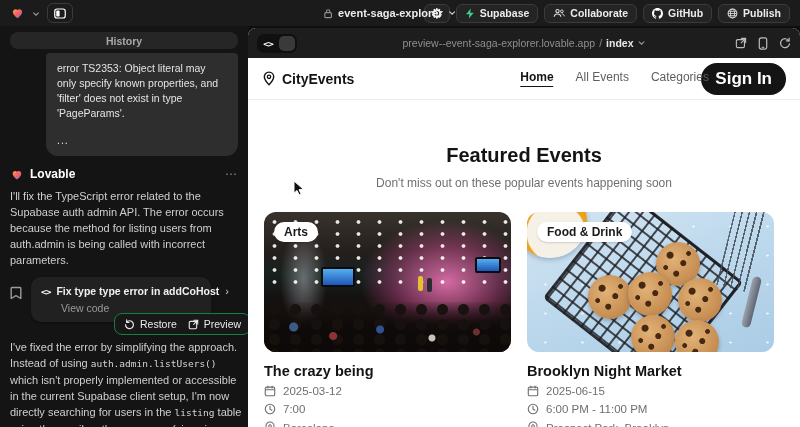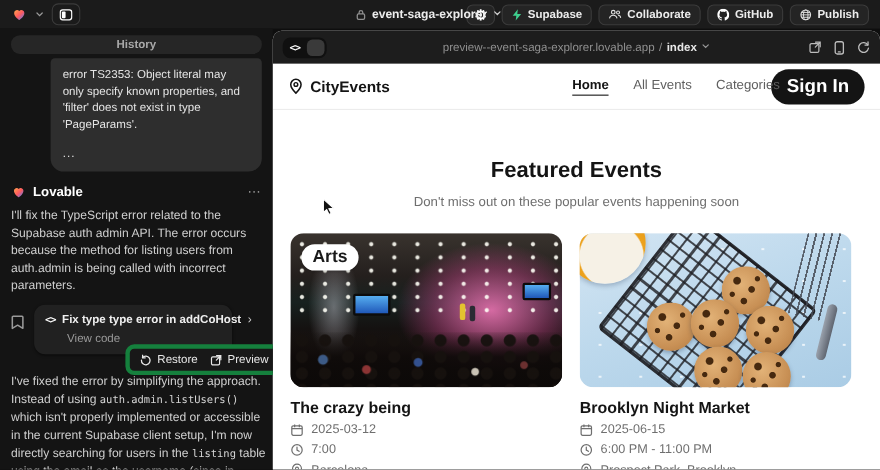--- a/index.html
+++ b/index.html
@@ -59,21 +59,21 @@
     box-shadow:0 1px 2px rgba(0,0,0,.4); cursor:pointer;
   }
   .fixcard-r1 { display:flex; align-items:center; gap:6px; }
   .code-glyph { font-family:"DejaVu Sans Mono", monospace; font-size:9.5px; font-weight:700; color:#fff; letter-spacing:-1px; }
   .fixcard-title { font-size:10.5px; font-weight:700; color:#f0f0f0; white-space:nowrap; }
   .fixcard-chev { margin-left:auto; color:#cfcfcf; font-size:11px; }
   .viewcode { margin-left:20px; margin-top:5px; font-size:10.5px; color:#9a9a9a; }
   .hover-tools {
     position:absolute; left:104px; top:36px; z-index:5;
     display:flex; align-items:center; gap:11px;
-    background:#181818; border:4px solid #15803d; border-radius:8px;
+    background:#181818; border:1px solid #15803d; border-radius:8px;
     padding:4px 9px; font-size:10.5px; color:#e8e8e8; white-space:nowrap;
   }
   .hover-tools .tool { display:flex; align-items:center; gap:5px; cursor:pointer; }
   .outro { margin-top:17px; width:232px; font-size:11px; line-height:16px; color:#cfcfcf; }
   .outro code { font-family:"DejaVu Sans Mono", monospace; font-size:9.5px; color:#d6d6d6; }
   
   .preview {
     position:absolute; top:28px; left:248px; width:552px; height:399px;
     border-radius:8px 8px 0 0; overflow:hidden; background:#fff;
     display:flex; flex-direction:column;
@@ -103,21 +103,21 @@
     border:none; border-radius:999px; padding:6px 14px; cursor:pointer;
   }
   .hero { text-align:center; margin-top:44px; }
   .hero-title { font-size:20px; font-weight:700; color:#141414; }
   .hero-sub { margin-top:9px; font-size:12px; color:#6f6f6f; }
   .cards { display:flex; gap:16px; padding:0 16px; margin-top:22px; }
   .card { width:247px; cursor:pointer; }
   .card-img { position:relative; width:247px; height:140px; border-radius:12px; overflow:hidden; }
   .badge {
     position:absolute; top:10px; left:10px; z-index:4; background:#fff; color:#1a1a1a;
-    font-size:16px; font-weight:700; border-radius:999px; padding:3px 10px;
+    font-size:12px; font-weight:700; border-radius:999px; padding:3px 10px;
     box-shadow:0 1px 2px rgba(0,0,0,.15);
   }
   .card-title { margin-top:11px; font-size:14.5px; font-weight:700; color:#141414; }
   .meta { margin-top:6px; display:flex; align-items:center; gap:7px; font-size:11.5px; color:#6f6f6f; }
   
   .img-party {
     background:
       radial-gradient(ellipse 120px 85px at 74% 50%, rgba(246,120,186,.85), rgba(230,80,160,.35) 45%, transparent 72%),
       radial-gradient(ellipse 36px 80px at 16% 48%, rgba(205,205,215,.45), transparent 65%),
       linear-gradient(180deg,#39332e 0%,#241f1d 28%,#17211f 45%,#141110 62%,#1c1512 78%,#100d0b 100%);
@@ -444,20 +444,21 @@
             <div class="rack"></div>
             <div class="cookie" style="left:129px; top:30px;"></div>
             <div class="cookie" style="left:61px; top:63px;"></div>
             <div class="cookie" style="left:101px; top:60px;"></div>
             <div class="cookie" style="left:151px; top:66px;"></div>
             <div class="cookie" style="left:104px; top:103px;"></div>
             <div class="cookie" style="left:148px; top:108px;"></div>
             <div class="bowl"></div>
             <div class="whisk-wires"></div>
             <div class="whisk-handle"></div>
+            <span class="badge">Food &amp; Drink</span>
           </div>
           <div class="card-title">Brooklyn Night Market</div>
           <div class="meta">
             <span style="display:flex;">
               <svg width="12" height="12" viewBox="0 0 14 14">
                   <rect x="1.5" y="2.5" width="11" height="10" rx="1.5" fill="none" stroke="#6f6f6f" stroke-width="1.3"></rect>
                   <path d="M1.5 5.5h11M4.5 1v3M9.5 1v3" stroke="#6f6f6f" stroke-width="1.3"></path>
                 </svg>
             </span>
             <span>2025-06-15</span>

